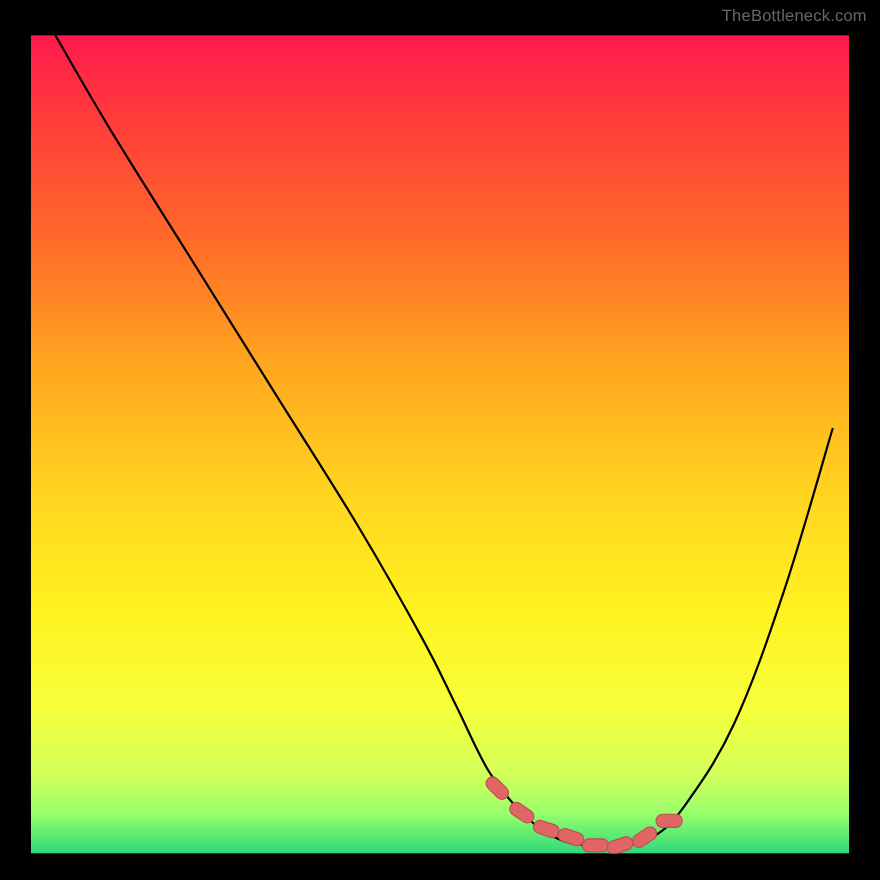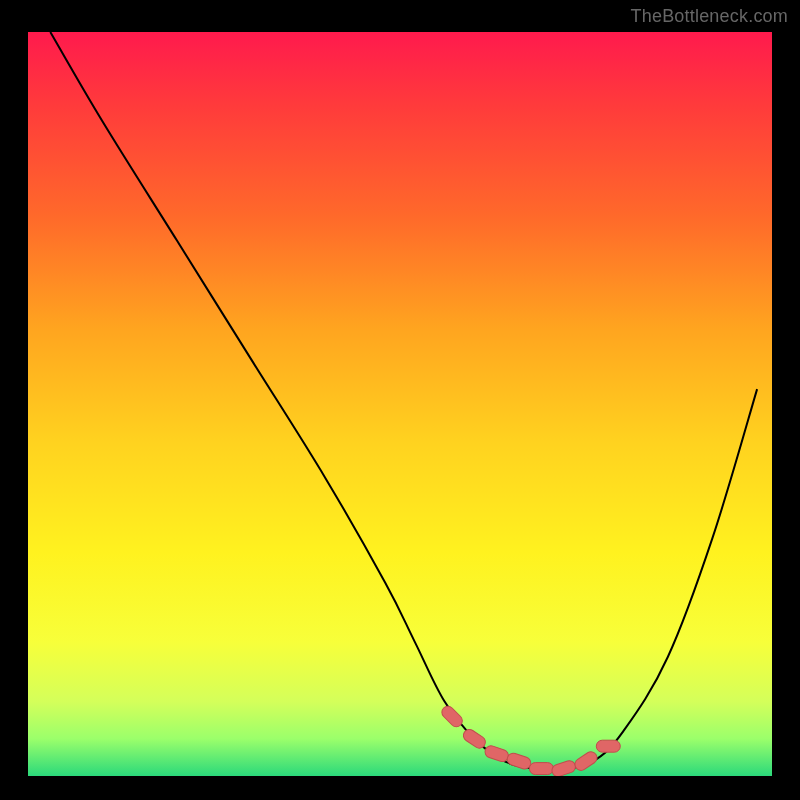--- a/index.html
+++ b/index.html
@@ -15,21 +15,21 @@
     position: relative;
     width: 800px;
     height: 800px;
     background: #000;
   }
   .watermark {
     position: absolute;
     top: 6px;
     right: 12px;
     color: #666;
-    font-size: 18px;
+    font-size: 15px;
     font-weight: 500;
     letter-spacing: 0.2px;
     user-select: none;
   }
   .plot-wrap {
     position: absolute;
     left: 28px;
     top: 32px;
     width: 744px;
     height: 744px;

